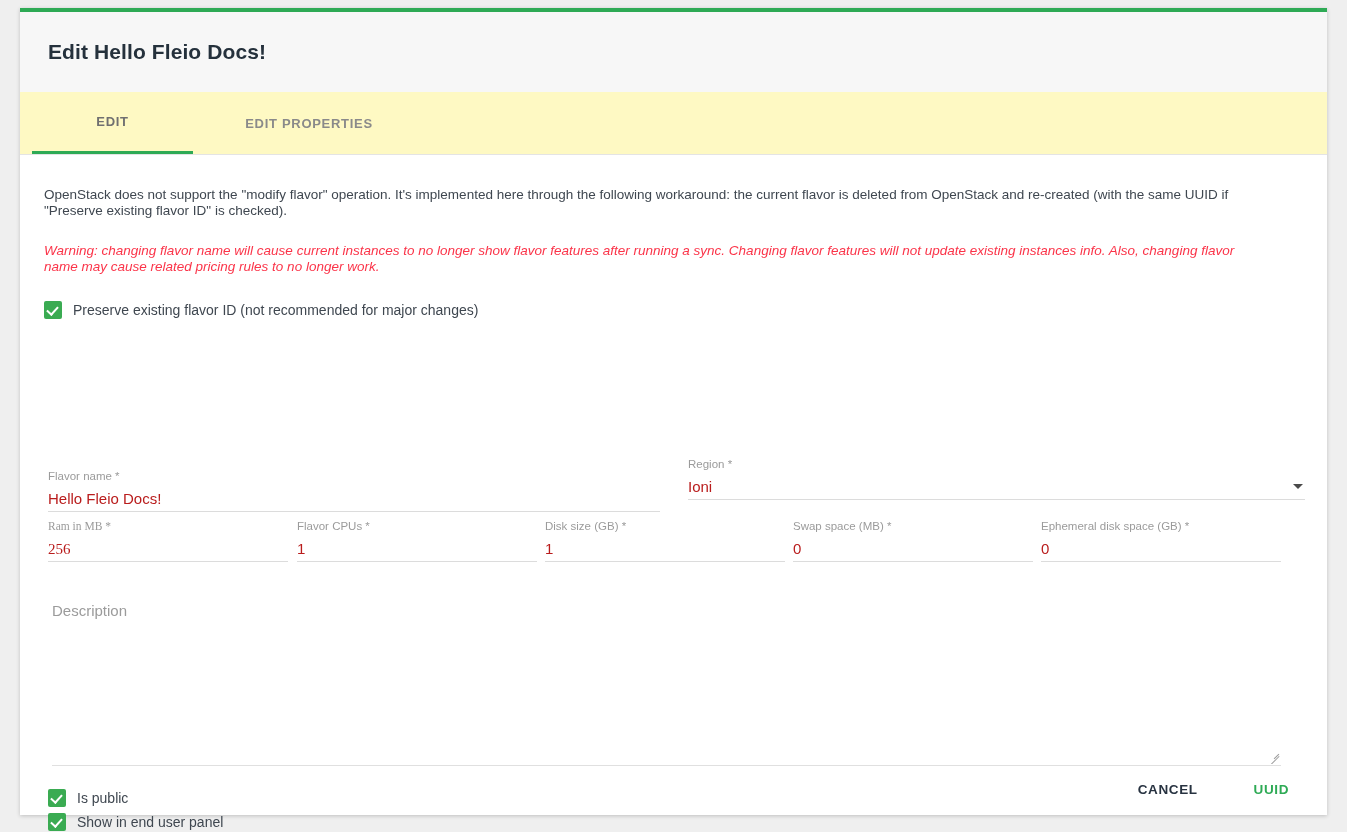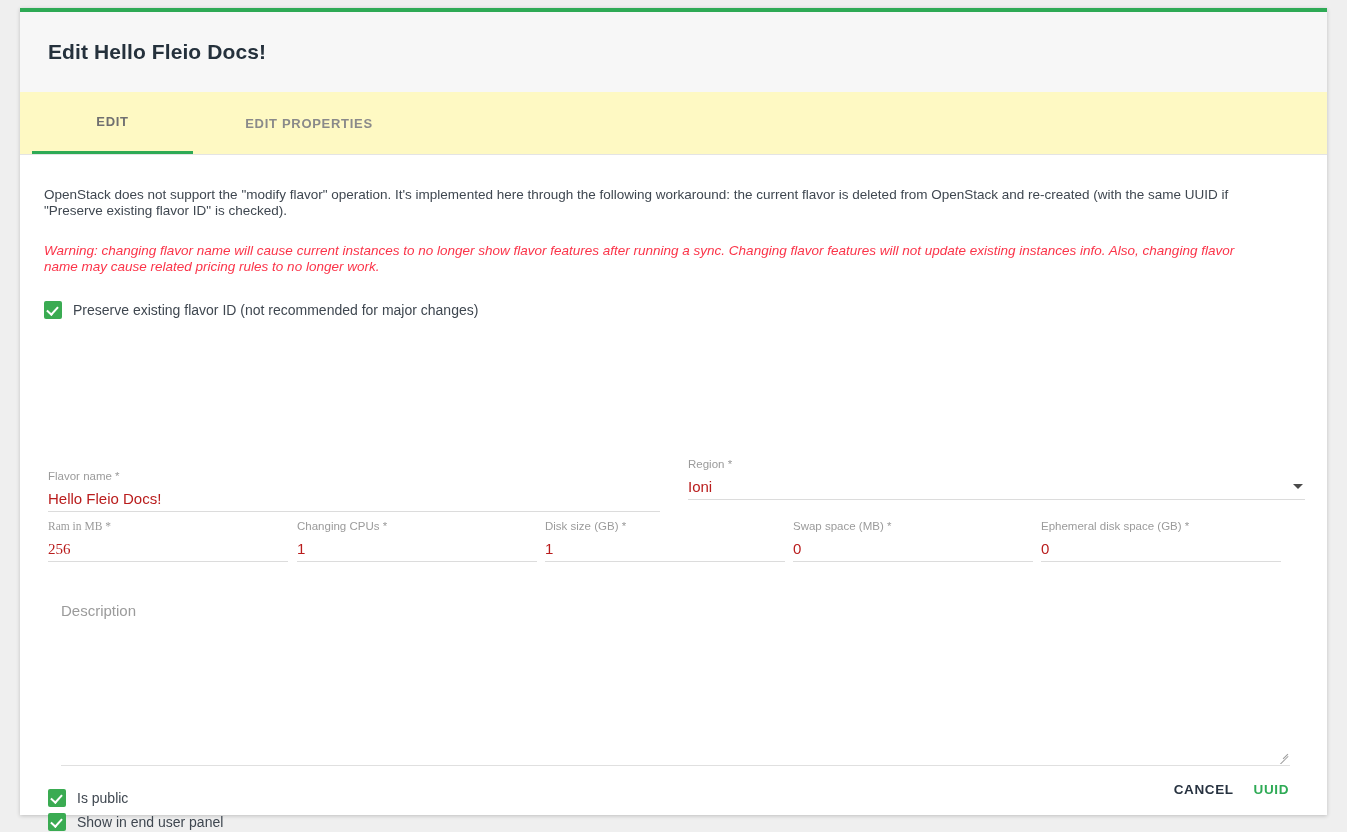--- a/index.html
+++ b/index.html
@@ -155,21 +155,21 @@
     border-left: 5px solid transparent;
     border-right: 5px solid transparent;
     border-top: 5px solid #4a4a4a;
     margin-top: 8px;
     margin-right: 2px;
   }
 
   
   .desc-wrap {
     position: absolute;
-    left: 41px;
+    left: 32px;
     top: 437px;
     width: 1229px;
     height: 174px;
   }
   .desc-placeholder {
     font-size: 15px;
     color: #9b9b9b;
     padding-top: 10px;
   }
   .desc-line {
@@ -205,20 +205,21 @@
   }
   .bottom-checks .cbrow { margin-bottom: 6px; }
 
   
   .footer {
     position: absolute;
     right: 28px;
     bottom: 10px;
     display: flex;
     align-items: center;
+    gap: 36px;
   }
   .btn {
     background: none;
     border: none;
     font-family: "Liberation Sans", sans-serif;
     font-size: 13.5px;
     font-weight: bold;
     letter-spacing: .6px;
     cursor: pointer;
     padding: 8px 10px;
@@ -270,21 +271,21 @@
     </div>
 
     <div class="field" style="left:28px; top:365px; width:240px;font-family:Liberation Serif, serif;">
       <div class="field-label">Ram in MB *</div>
       <div class="field-value">
         <span class="val">256</span>
       </div>
     </div>
 
     <div class="field" style="left:277px; top:365px; width:240px;">
-      <div class="field-label">Changing CPUs *</div>
+      <div class="field-label">Flavor CPUs *</div>
       <div class="field-value">
         <span class="val">1</span>
       </div>
     </div>
 
     <div class="field" style="left:525px; top:365px; width:240px;">
       <div class="field-label">Disk size (GB) *</div>
       <div class="field-value">
         <span class="val">1</span>
       </div>

